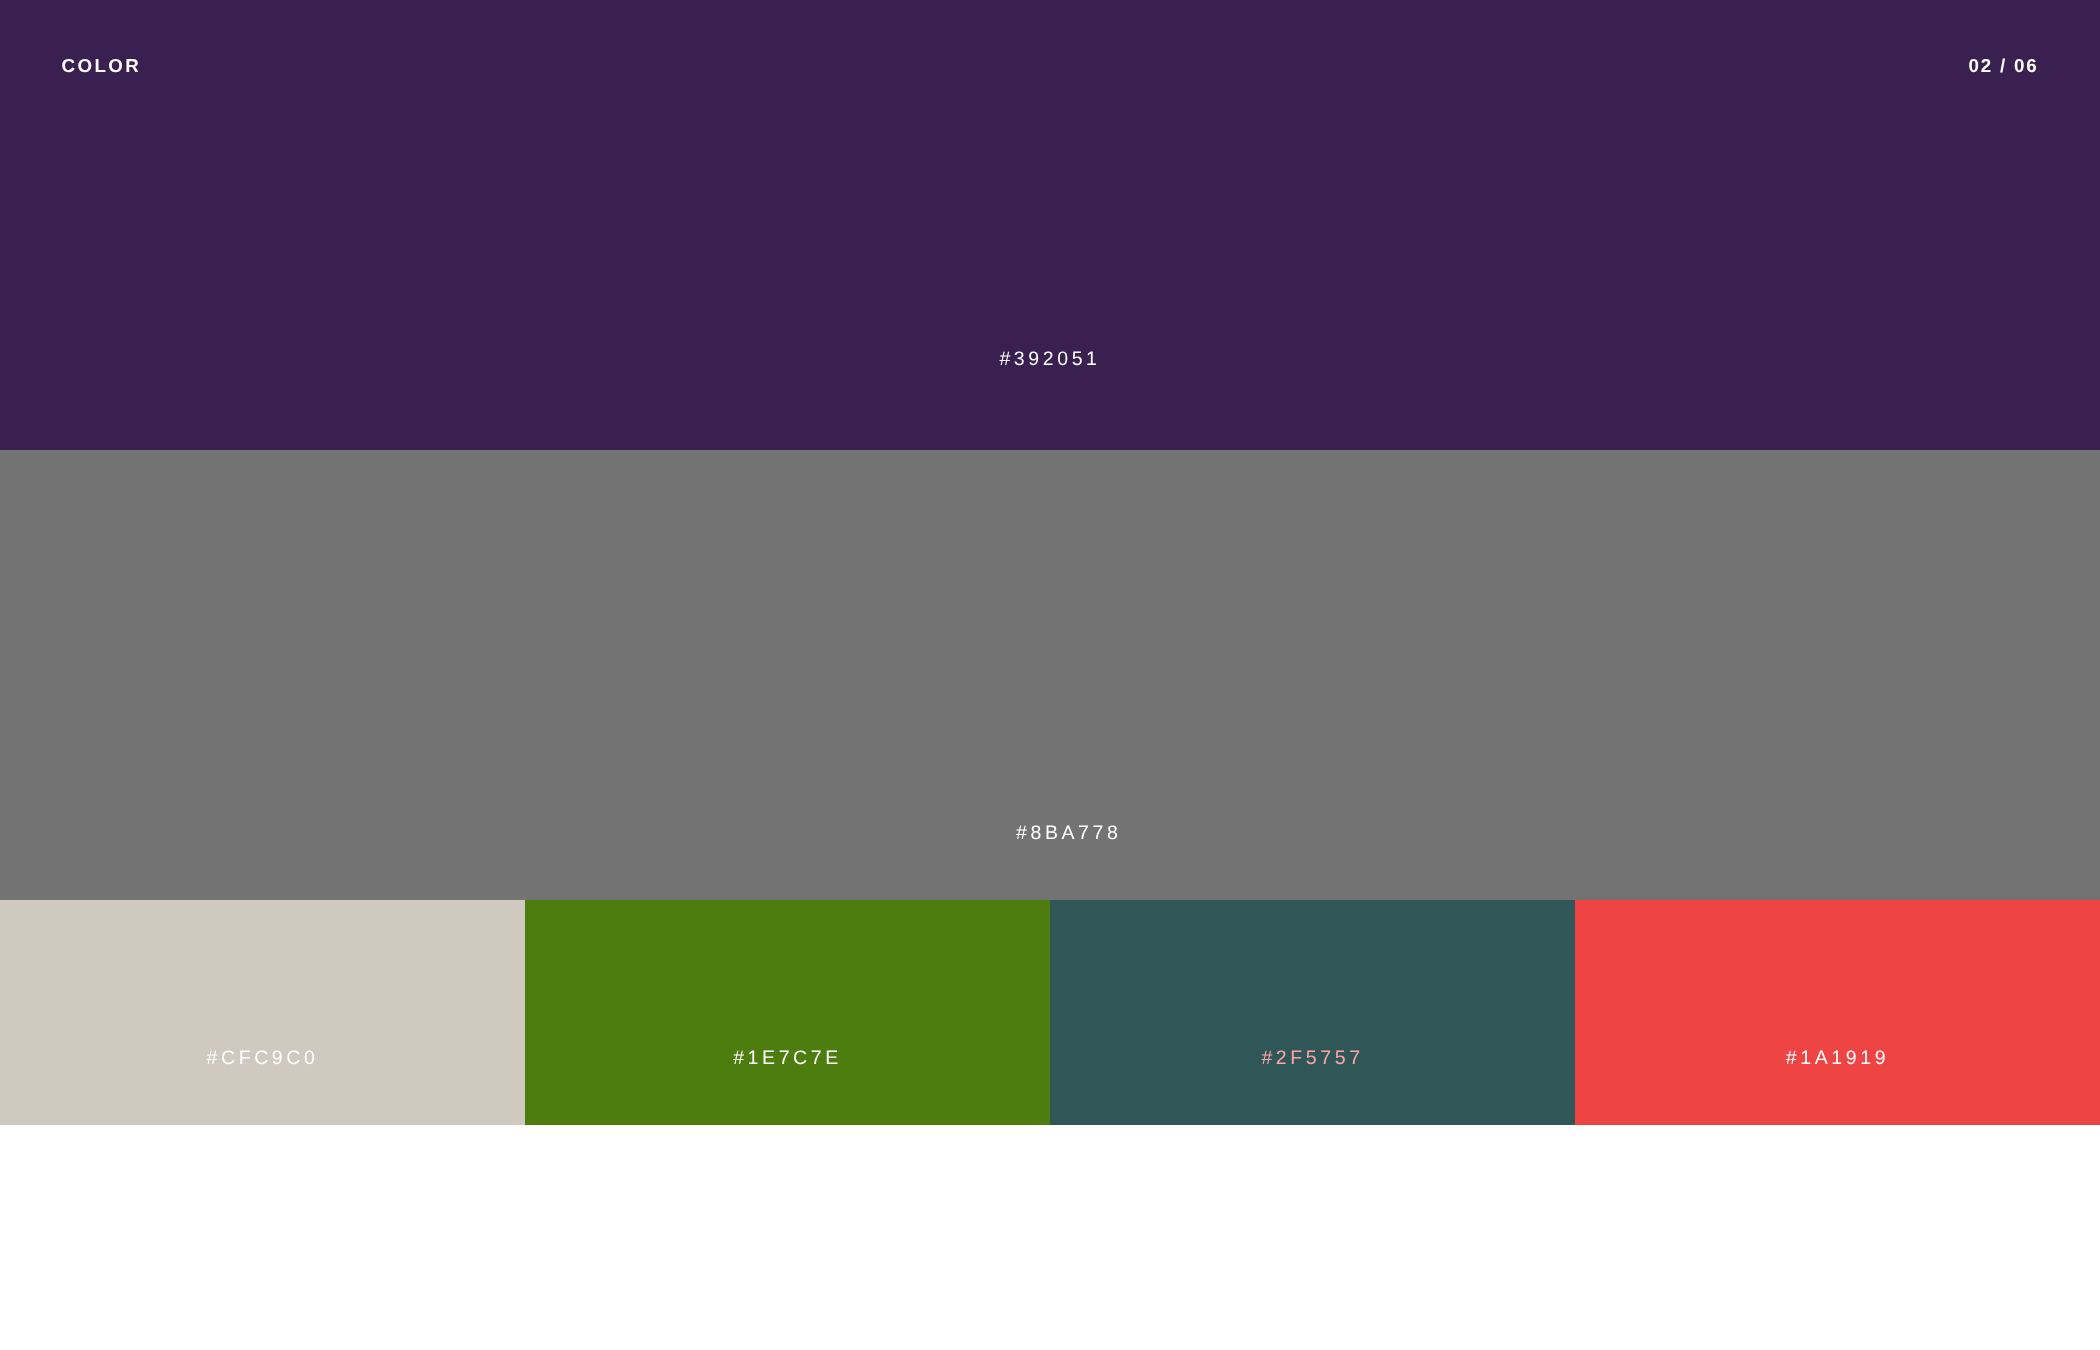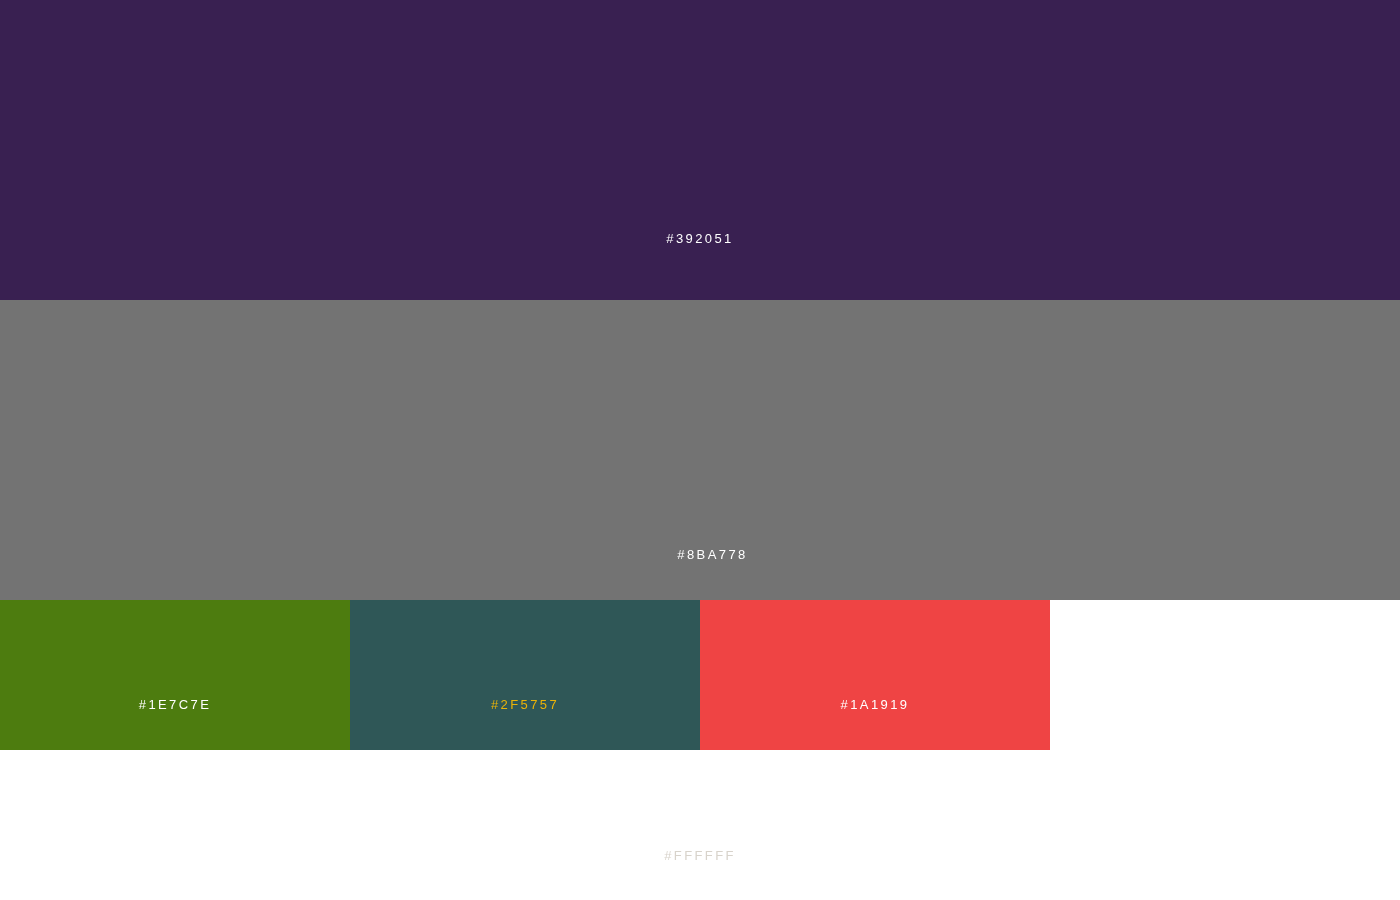--- a/index.html
+++ b/index.html
@@ -123,38 +123,42 @@
   }
   .band-white .swatch-label {
     top: 99px;
   }
 </style>
 </head>
 <body>
 
 <div class="board">
 
+  <div class="header">
+    <div class="header-title">COLOR</div>
+    <div class="header-pager">02 / 06</div>
+  </div>
 
   <div class="band band-purple" style="background-color: rgb(57, 32, 81);">
     <div class="swatch-label" style="color: rgb(255, 255, 255);">#392051</div>
   </div>
 
   <div class="band band-green" style="background-color: #737373; padding-left: 25px;">
     <div class="swatch-label" style="color: rgb(255, 255, 255);">#8BA778</div>
   </div>
 
   <div class="swatch-row">
+    <div class="swatch-cell" style="background-color: rgb(207, 201, 192);">
+      <div class="swatch-label" style="color: rgb(255, 255, 255);">#CFC9C0</div>
+    </div>
     <div class="swatch-cell" style="background-color: #4d7c0f; text-decoration: underline;">
       <div class="swatch-label" style="color: rgb(255, 255, 255);">#1E7C7E</div>
     </div>
     <div class="swatch-cell" style="background-color: rgb(47, 87, 87);">
-      <div class="swatch-label" style="color: #eab308;">#2F5757</div>
+      <div class="swatch-label" style="color: #fca5a5;">#2F5757</div>
     </div>
     <div class="swatch-cell" style="background-color: #ef4444;">
       <div class="swatch-label" style="color: rgb(255, 255, 255);">#1A1919</div>
     </div>
   </div>
 
-  <div class="band band-white" style="background-color: rgb(255, 255, 255);">
-    <div class="swatch-label" style="color: rgb(216, 211, 203);">#FFFFFF</div>
-  </div>
 
 </div>
 
 </body></html>

